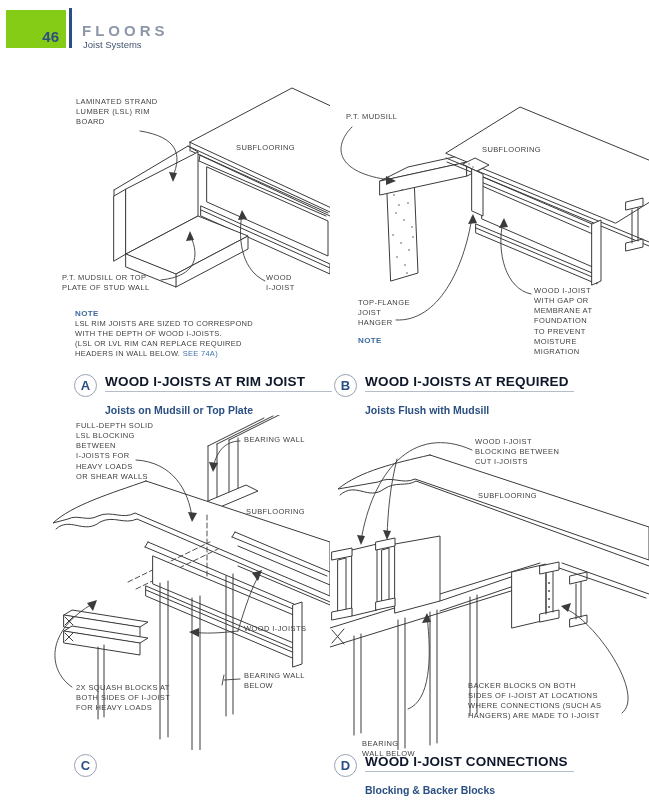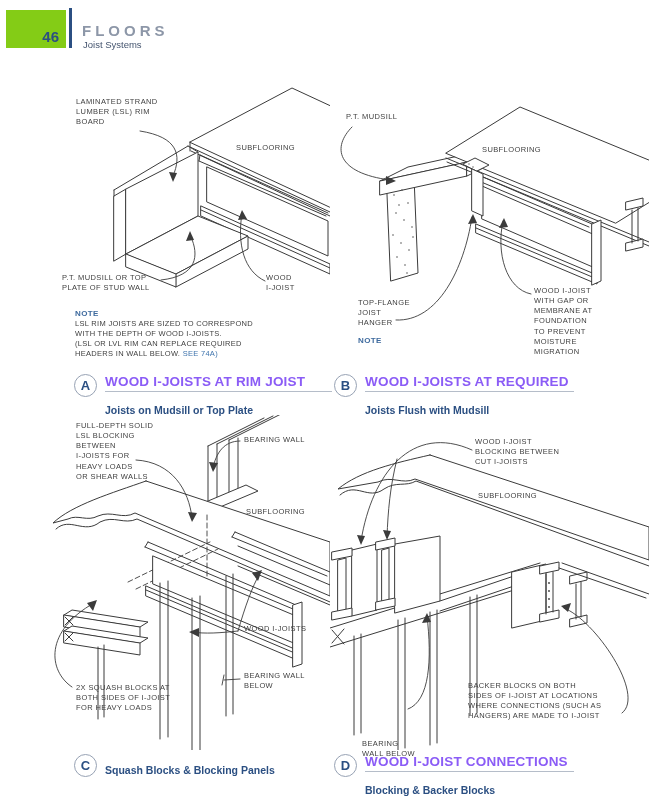--- a/index.html
+++ b/index.html
@@ -22,21 +22,21 @@
   .note-b { font-size:7.5px; letter-spacing:0.3px; line-height:1.35; color:#3f3f3f; }
   .note-b .body { white-space:pre-line; }
   .note-b .lnk { color:#3f74ad; }
 
   
   .sec { position:absolute; display:flex; gap:8px; align-items:flex-start; }
   .sec-circle { width:23px; height:23px; border:1.5px solid #97a2b4; border-radius:50%; color:#2b4f82;
                 font-size:13px; font-weight:bold; text-align:center; line-height:21px; margin-top:2px; flex:none; }
   .sec-text { flex:1; }
   .sec-title-row { border-bottom:1.5px solid #b5bdc9; padding-bottom:1px; }
-  .sec-title { font-size:13.5px; font-weight:bold; color:#8b5cf6; letter-spacing:0.2px; white-space:nowrap; }
+  .sec-title { font-size:13.5px; font-weight:bold; color:#0f172a; letter-spacing:0.2px; white-space:nowrap; }
   .sec-sub { font-size:10.5px; font-weight:bold; color:#2b4f82; margin-top:12px; }
 </style>
 </head>
 <body>
 
 <div class="page">
 
   <div class="pagenum-box">
     <div class="pagenum">46</div>
   </div>
@@ -339,21 +339,20 @@
 WALL BELOW</div>
     <div class="dlabel" style="left:138px; top:266px;">BACKER BLOCKS ON BOTH
 SIDES OF I-JOIST AT LOCATIONS
 WHERE CONNECTIONS (SUCH AS
 HANGERS) ARE MADE TO I-JOIST</div>
   </div>
 
   <div class="sec" style="left:74px; top:752px; width:235px;">
     <div class="sec-circle">C</div>
     <div class="sec-text">
-      <div class="sec-sub">Squash Blocks &amp; Blocking Panels</div>
     </div>
   </div>
   <div class="sec" style="left:334px; top:752px; width:240px;">
     <div class="sec-circle">D</div>
     <div class="sec-text">
       <div class="sec-title-row"><span class="sec-title">WOOD I-JOIST CONNECTIONS</span></div>
       <div class="sec-sub">Blocking &amp; Backer Blocks</div>
     </div>
   </div>
 

